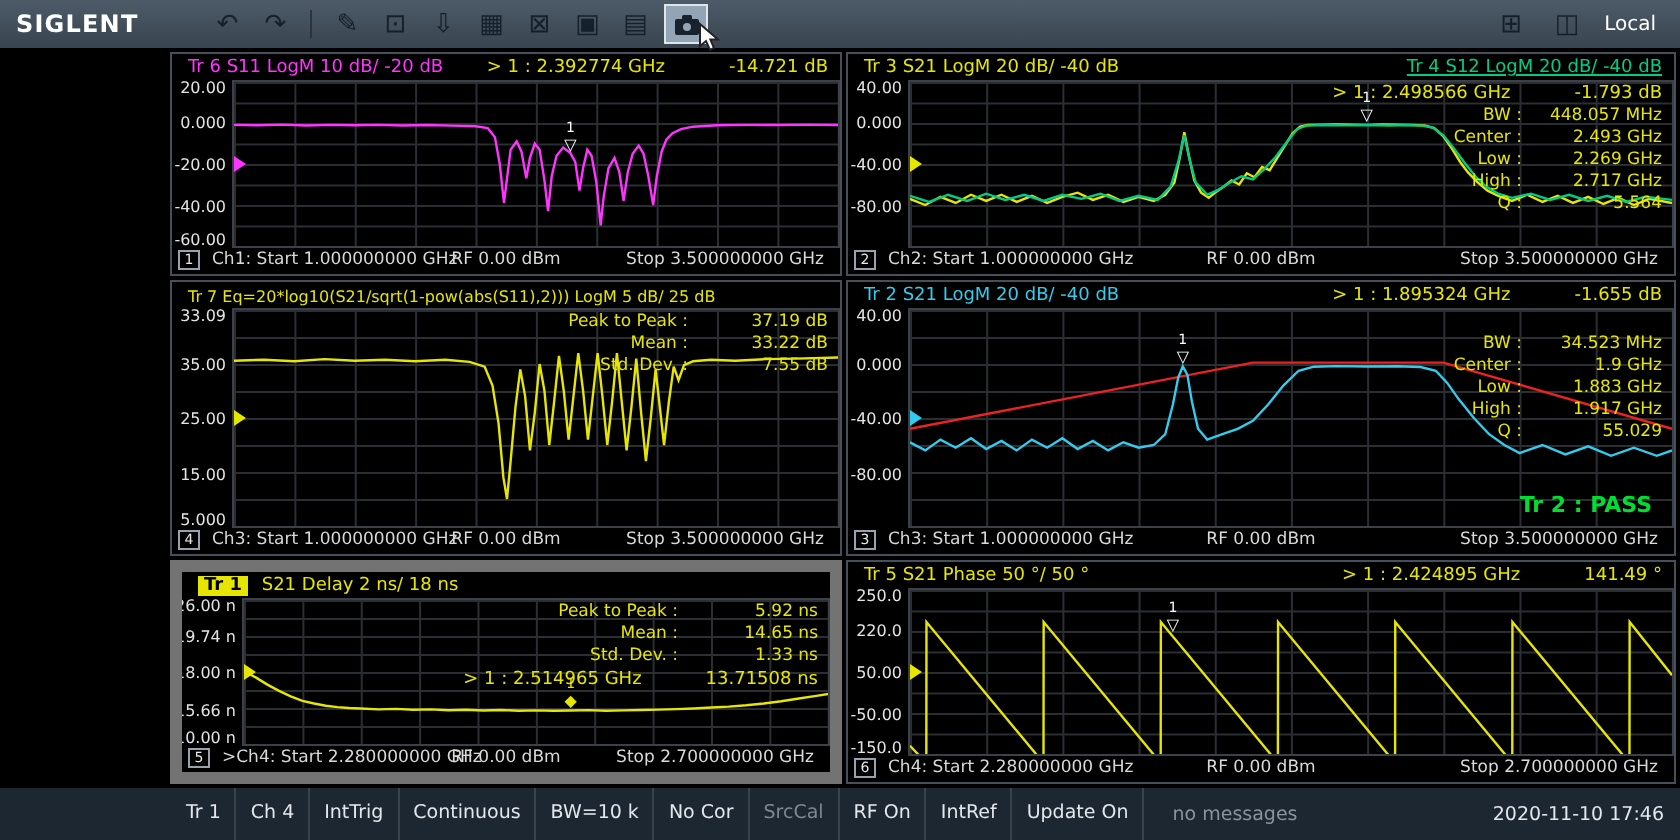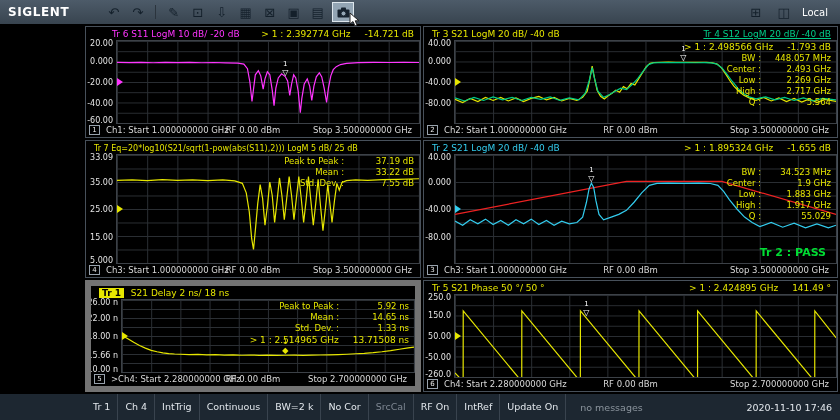--- a/index.html
+++ b/index.html
@@ -18,21 +18,21 @@
   .local{color:#fff;font-size:10px;padding-right:4px}
   
   .main{height:370px;background:#000;display:grid;grid-template-columns:336px 415px;
     grid-template-rows:112px 138px 112px;gap:2px;padding:2px 2px 2px 85px}
   .panel{border:1px solid #47505a;background:#000;display:flex;flex-direction:column;overflow:hidden;position:relative}
   .panel.active{border:6px solid #737373}
   .panel-header{height:13px;display:flex;justify-content:space-between;align-items:center;
     padding:1px 6px 0 8px;font-size:9px;white-space:nowrap;flex:none}
   .panel-header .small{font-size:8px}
   .tr-badge{background:#e6e600;color:#000;font-weight:bold;padding:0 3px;margin-right:4px;font-size:9px}
-  .readout{color:#e6e600;display:flex;gap:14px;font-size:9px;white-space:nowrap}
+  .readout{color:#e6e600;display:flex;gap:32px;font-size:9px;white-space:nowrap}
   .plot-row{flex:1;display:flex;min-height:0}
   .ylabels{width:30px;position:relative;font-size:8px;color:#e4e4e4;flex:none}
   .ylabels span{position:absolute;right:3px;transform:translateY(-45%);white-space:nowrap}
   .ylabels span.t{transform:translateY(-8%)}
   .ylabels span.b{transform:translateY(-92%)}
   .plot{flex:1;position:relative;border:1px solid #3c4147;background-color:#000;
     background-image:linear-gradient(to right,#2b2f34 1px,transparent 1px),
                      linear-gradient(to bottom,#2b2f34 1px,transparent 1px);
     background-size:10% 12.5%;}
   .plot svg{position:absolute;inset:0;width:100%;height:100%;display:block}
@@ -90,21 +90,21 @@
     <span class="tb-icon">⊞</span>
     <span class="tb-icon">◫</span>
     <span class="local">Local</span>
   </div>
 </div>
 
 <div class="main">
 
   <div class="panel">
     <div class="panel-header">
-      <span style="color: rgb(255, 53, 255); margin-left: 18px;">Tr 6  S11 LogM 10 dB/ -20 dB</span>
+      <span style="color: rgb(255, 53, 255);">Tr 6  S11 LogM 10 dB/ -20 dB</span>
       <span class="readout">
         <span>&gt; 1 :  2.392774 GHz</span>
         <span>-14.721 dB</span>
       </span>
     </div>
     <div class="plot-row">
       <div class="ylabels">
         <span class="t" style="top:0%">20.00</span>
         <span style="top:25%">0.000</span>
         <span style="top:50%">-20.00</span>
@@ -261,21 +261,21 @@
   <div class="panel active">
     <div class="panel-header">
       <span>
         <span class="tr-badge">Tr 1</span>
         <span style="color: rgb(230, 230, 0);">S21 Delay 2 ns/ 18 ns</span>
       </span>
     </div>
     <div class="plot-row">
       <div class="ylabels">
         <span class="t" style="top:0%">26.00 n</span>
-        <span style="top:25%">22.00 n</span>
+        <span style="top:25%">19.74 n</span>
         <span style="top:50%">18.00 n</span>
         <span style="top:75%">15.66 n</span>
         <span class="b" style="top:100%">10.00 n</span>
       </div>
       <div class="plot">
         <svg viewBox="0 0 1000 800" preserveAspectRatio="none">
             <polyline points="0.0,395.0 20.0,430.0 40.0,470.0 60.0,505.0 80.0,535.0 100.0,560.0 120.0,575.0 140.0,587.5 160.0,595.0 180.0,600.0 200.0,602.5 230.0,607.5 260.0,605.0 290.0,610.0 320.0,607.5 350.0,612.5 380.0,610.0 410.0,614.0 440.0,611.0 470.0,615.0 500.0,613.0 530.0,615.0 560.0,614.0 590.0,612.0 620.0,615.0 650.0,613.0 680.0,611.0 710.0,609.0 740.0,606.0 770.0,602.5 800.0,597.5 830.0,592.5 860.0,585.0 890.0,575.0 920.0,562.5 950.0,547.5 980.0,532.5 1000.0,522.5" fill="none" stroke="#e6e600" stroke-width="1.2" vector-effect="non-scaling-stroke"></polyline>
           </svg>
         <div class="overlay">
           <div class="kv">
@@ -307,24 +307,24 @@
     <div class="panel-header">
       <span style="color: rgb(230, 230, 0);">Tr 5  S21 Phase 50 °/ 50 °</span>
       <span class="readout">
         <span>&gt; 1 :  2.424895 GHz</span>
         <span>141.49 °</span>
       </span>
     </div>
     <div class="plot-row">
       <div class="ylabels">
         <span class="t" style="top:0%">250.0</span>
-        <span style="top:25%">150.0</span>
+        <span style="top:25%">220.0</span>
         <span style="top:50%">50.00</span>
         <span style="top:75%">-50.00</span>
-        <span class="b" style="top:100%">-260.0</span>
+        <span class="b" style="top:100%">-150.0</span>
       </div>
       <div class="plot">
         <svg viewBox="0 0 1000 800" preserveAspectRatio="none">
             <polyline points="0.0,760.0 21.4,844.0 21.6,156.0 175.2,844.0 175.4,156.0 329.0,844.0 329.2,156.0 482.8,844.0 483.0,156.0 636.6,844.0 636.8,156.0 790.4,844.0 790.6,156.0 944.2,844.0 944.4,156.0 1000.0,416.0" fill="none" stroke="#e6e600" stroke-width="1.2" vector-effect="non-scaling-stroke"></polyline>
           </svg>
       <div class="ref-arrow" style="top: 50%; border-left-color: rgb(230, 230, 0);"></div>
           <div class="trace-marker" style="left: 34.5%; top: 27.125%;"><span>1</span><b>▽</b></div>
         </div>
     </div>
     <div class="panel-footer">
@@ -334,21 +334,21 @@
       <span class="f-stop">Stop 2.700000000 GHz</span>
     </div>
   </div>
 </div>
 
 <div class="statusbar">
   <span class="sb-item">Tr 1</span>
   <span class="sb-item">Ch 4</span>
   <span class="sb-item">IntTrig</span>
   <span class="sb-item">Continuous</span>
-  <span class="sb-item">BW=2 k</span>
+  <span class="sb-item">BW=10 k</span>
   <span class="sb-item">No Cor</span>
   <span class="sb-item dim">SrcCal</span>
   <span class="sb-item">RF On</span>
   <span class="sb-item">IntRef</span>
   <span class="sb-item">Update On</span>
   <span class="sb-msg">no messages</span>
   <span class="sb-time">2020-11-10 17:46</span>
 </div>
 
 </body></html>

